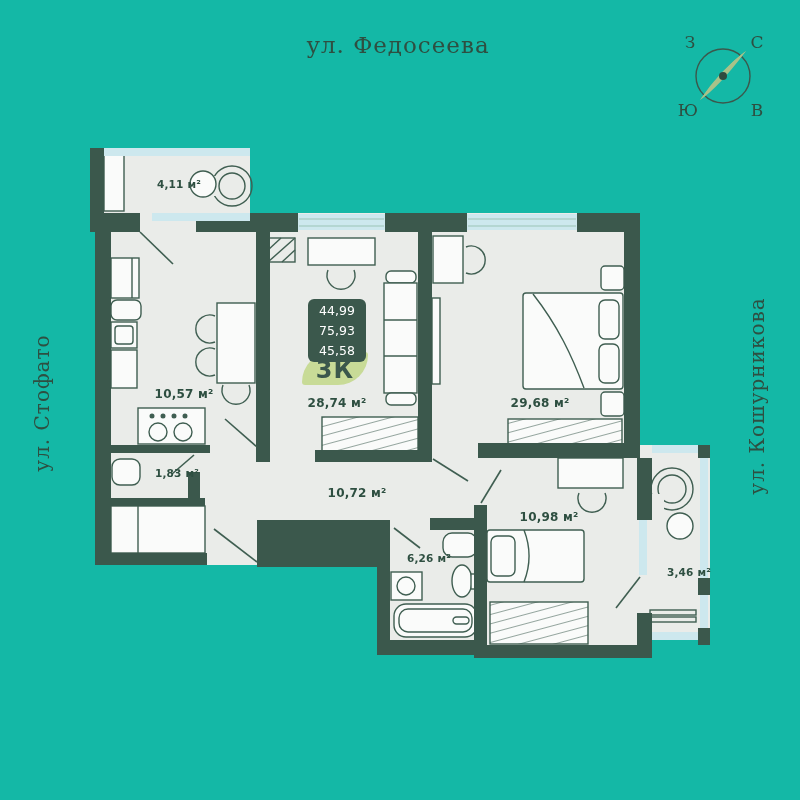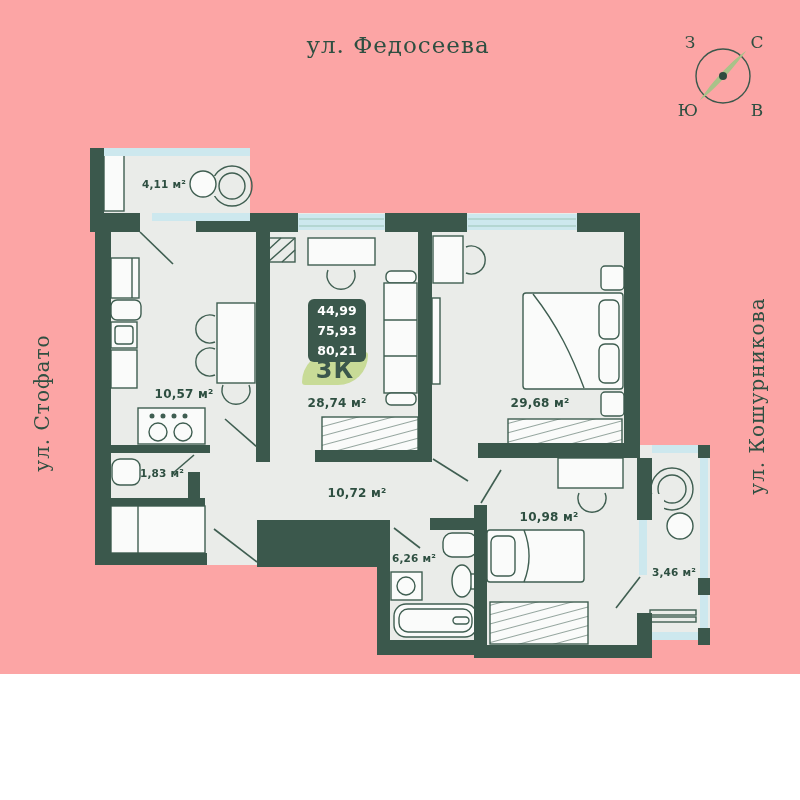--- a/index.html
+++ b/index.html
@@ -1,41 +1,41 @@
 <!DOCTYPE html>
 <html><head>
 <meta charset="utf-8">
 <style>
   html,body{margin:0;padding:0;background:#ffffff;}
-  .stage{position:relative;width:800px;height:674px;background:#fca5a5;overflow:hidden;
+  .stage{position:relative;width:800px;height:800px;background:#14b8a6;overflow:hidden;
          font-family:"DejaVu Sans",sans-serif;}
   
   .street{position:absolute;color:#2e4f41;font-family:"DejaVu Serif",serif;
           letter-spacing:1px;white-space:nowrap;transform:translate(-50%,-50%);}
   .street-top{left:398px;top:45px;font-size:23px;}
   .street-bottom{left:399px;top:752px;font-size:23px;}
   .street-left{left:42px;top:403px;font-size:20px;transform:translate(-50%,-50%) rotate(-90deg);}
   .street-right{left:757px;top:396px;font-size:20px;transform:translate(-50%,-50%) rotate(-90deg);}
   
   .compass{position:absolute;left:660px;top:18px;}
   .compass text{font-family:"DejaVu Serif",serif;font-size:17px;fill:#2e4f41;text-anchor:middle;}
   
   .plan{position:absolute;left:0;top:0;}
   .room-label{position:absolute;transform:translate(-50%,-50%);color:#2e4f41;
               font-size:12px;font-weight:600;white-space:nowrap;letter-spacing:.2px;}
-  .room-label.small{font-size:10.5px;}
+  .room-label.small{font-size:10.5px;margin-left:15px;}
   
   .info-card{position:absolute;left:0;top:0;width:0;height:0;}
   .leaf-badge{position:absolute;left:302px;top:352px;width:66px;height:33px;
               background:#c8db97;border-radius:30px 3px 30px 3px;z-index:1;
               display:flex;align-items:center;justify-content:center;
               color:#3b584c;font-size:24px;font-weight:800;letter-spacing:1px;padding-top:3px;box-sizing:border-box;}
   .card-box{position:absolute;left:308px;top:299px;width:58px;height:63px;background:#3b584c;
             border-radius:6px;z-index:2;display:flex;flex-direction:column;justify-content:center;
-            align-items:center;color:#fff;font-size:12.5px;font-weight:700;line-height:20px;}
+            align-items:center;color:#fff;font-size:12.5px;font-weight:400;line-height:20px;}
 </style>
 </head>
 <body>
 
 <div class="stage">
 
   <div class="street street-top">ул. Федосеева</div>
   <div class="street street-left">ул. Стофато</div>
   <div class="street street-right">ул. Кошурникова</div>
 
@@ -231,17 +231,17 @@
   <div class="room-label" style="left:357px;top:493px">10,72 м²</div>
   <div class="room-label small" style="left:414px;top:558px">6,26 м²</div>
   <div class="room-label" style="left:549px;top:517px">10,98 м²</div>
   <div class="room-label small" style="left:674px;top:572px">3,46 м²</div>
 
   <div class="info-card">
     <div class="leaf-badge">3К</div>
     <div class="card-box">
       <div>44,99</div>
       <div>75,93</div>
-      <div>80,21</div>
+      <div>45,58</div>
     </div>
   </div>
 
 </div>
 
 </body></html>

